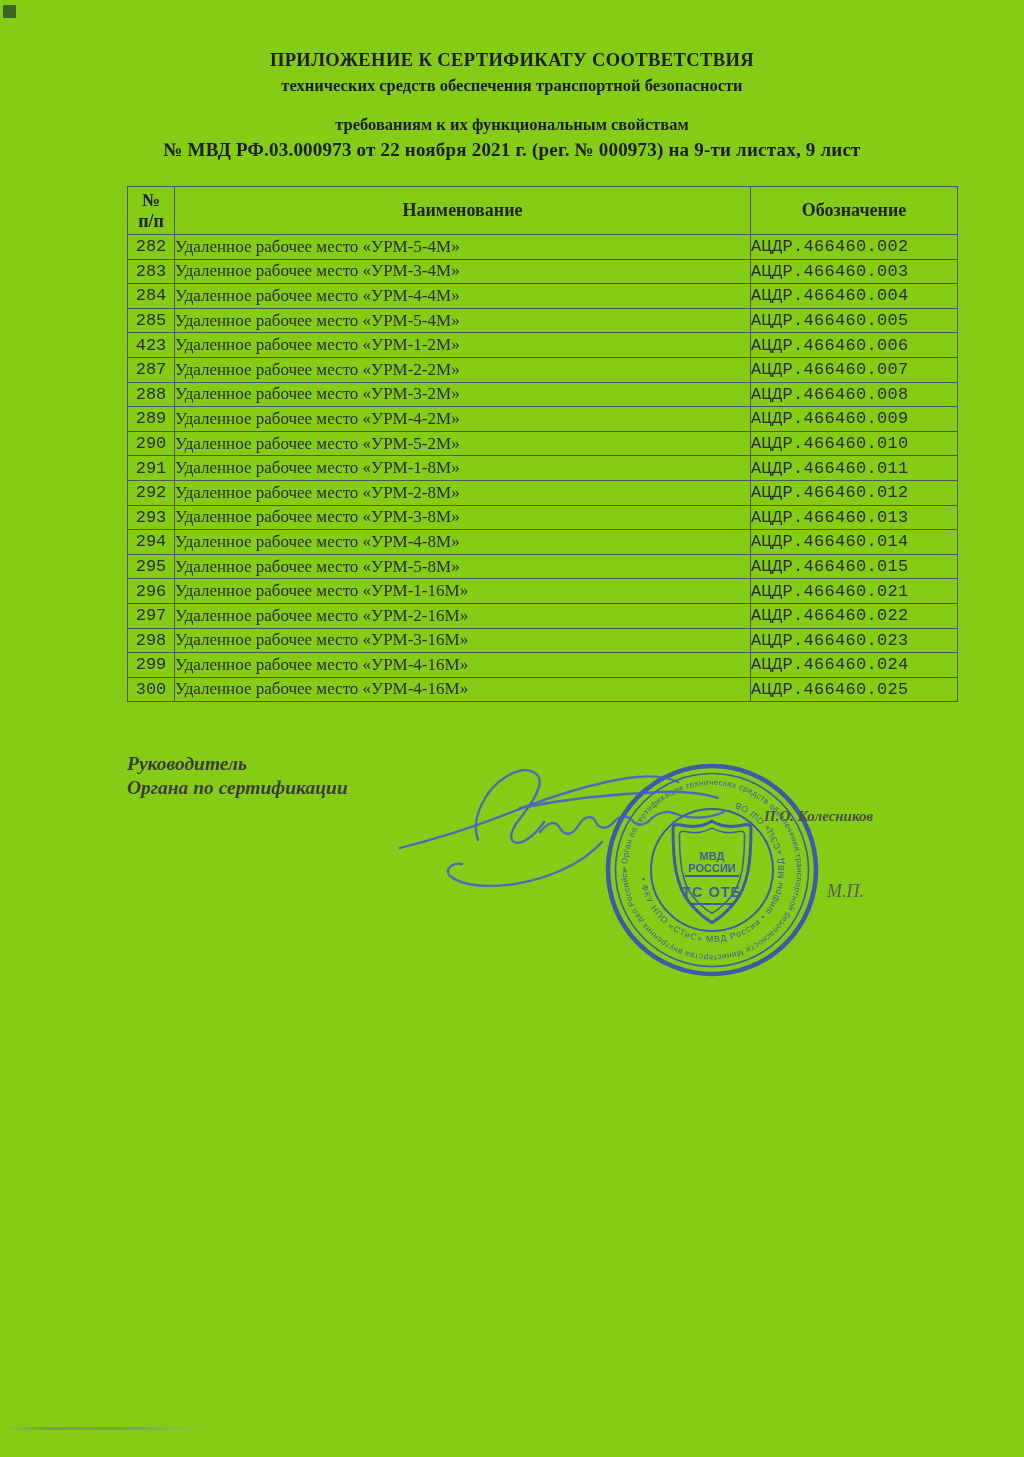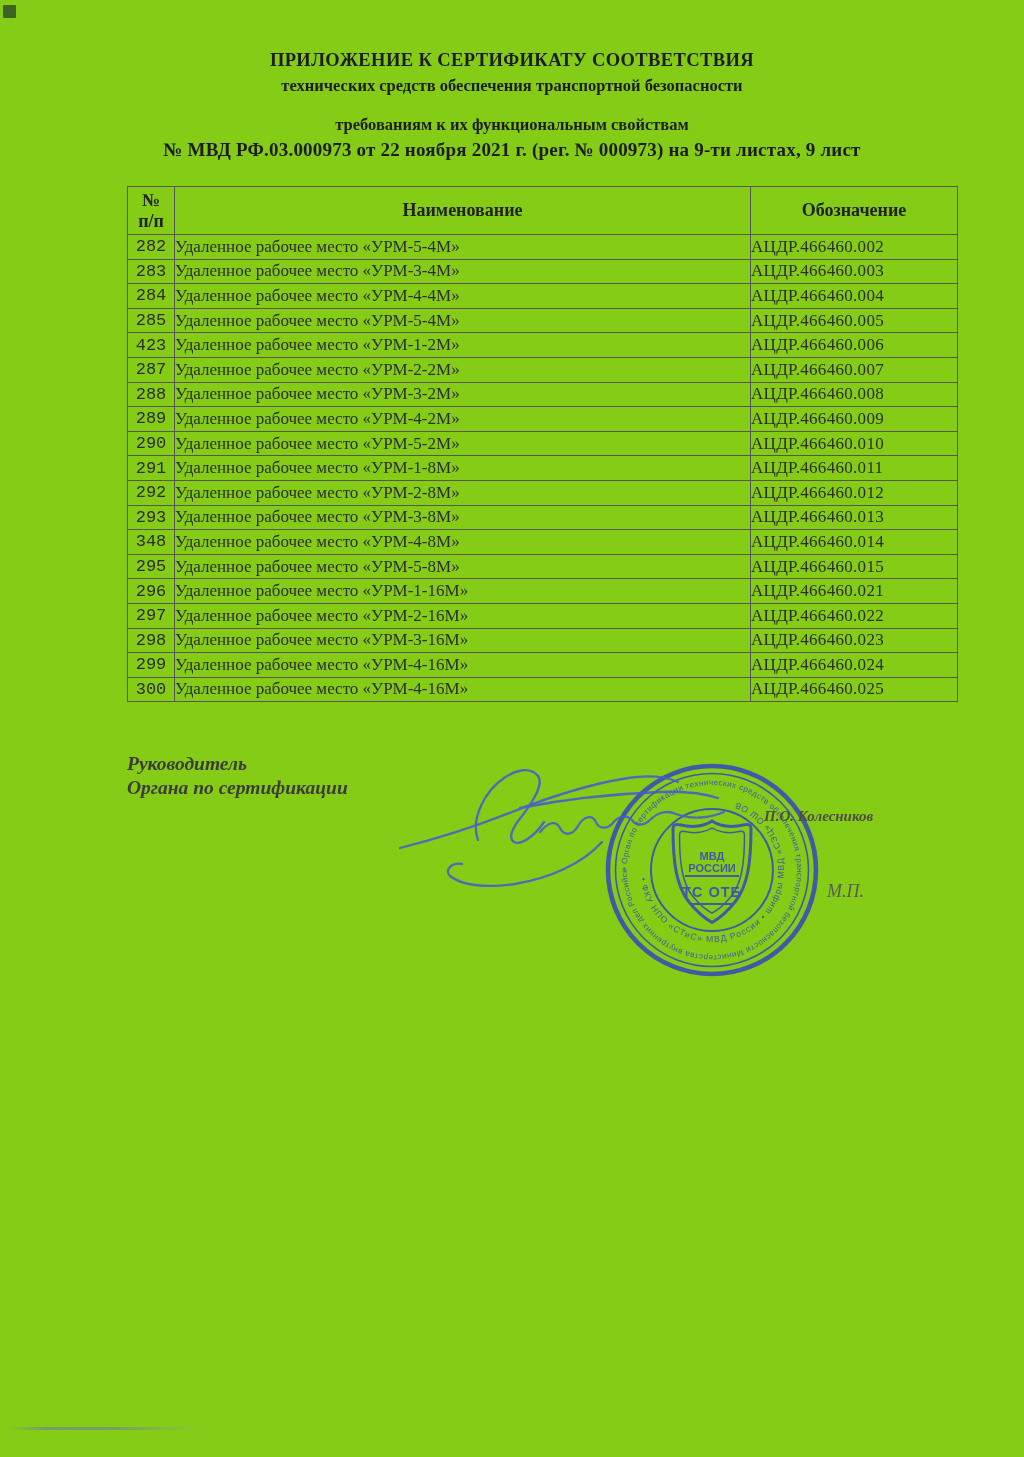--- a/index.html
+++ b/index.html
@@ -43,21 +43,21 @@
     padding:0;vertical-align:middle;
     overflow:hidden;white-space:nowrap;
   }
   table.doc th{
     height:47px;font-weight:bold;font-size:18px;color:#222;
     text-align:center;line-height:1.15;
   }
   table.doc td{height:23.6px;}
   td.cell-num{text-align:center;font-family:Liberation Mono, monospace;}
   td.cell-name{padding-left:10px;}
-  td.cell-code{padding-left:14px;letter-spacing:.3px;}
+  td.cell-code{padding-left:14px;letter-spacing:.3px;font-family:Liberation Mono, monospace;}
   .role{
     position:absolute;left:127px;top:752px;
     font-size:19.5px;font-weight:bold;font-style:italic;
     color:#3c3b35;line-height:24px;
   }
   .signer-name{
     position:absolute;left:764px;top:808px;
     font-size:15px;font-weight:bold;font-style:italic;
     color:#4f4b45;z-index:6;white-space:nowrap;
   }
@@ -156,21 +156,21 @@
           <td class="cell-num">292</td>
           <td class="cell-name">Удаленное рабочее место «УРМ-2-8М»</td>
           <td class="cell-code">АЦДР.466460.012</td>
         </tr>
         <tr>
           <td class="cell-num">293</td>
           <td class="cell-name">Удаленное рабочее место «УРМ-3-8М»</td>
           <td class="cell-code">АЦДР.466460.013</td>
         </tr>
         <tr>
-          <td class="cell-num">348</td>
+          <td class="cell-num">294</td>
           <td class="cell-name">Удаленное рабочее место «УРМ-4-8М»</td>
           <td class="cell-code">АЦДР.466460.014</td>
         </tr>
         <tr>
           <td class="cell-num">295</td>
           <td class="cell-name">Удаленное рабочее место «УРМ-5-8М»</td>
           <td class="cell-code">АЦДР.466460.015</td>
         </tr>
         <tr>
           <td class="cell-num">296</td>

